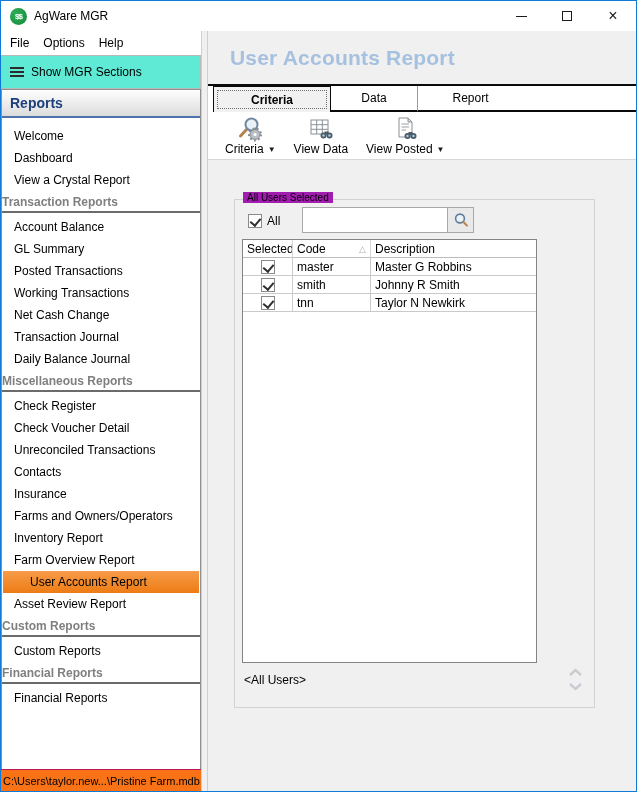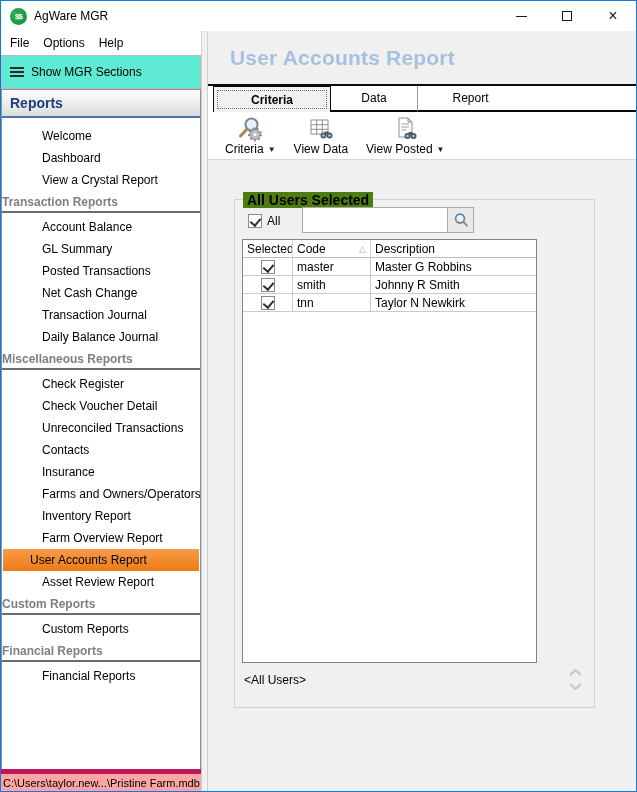--- a/index.html
+++ b/index.html
@@ -29,24 +29,24 @@
   .menu-item { padding:4px 7px; cursor:default; }
 
   
   .toggle-btn { height:34px; flex:0 0 34px; background:#5eead4; border:1px solid #b9b9b9; display:flex; align-items:center; gap:7px; padding-left:8px; font-size:12px; }
   .hamburger { display:flex; flex-direction:column; gap:2px; }
   .hamburger i { display:block; width:14px; height:2px; background:#2b2b2b; }
   .nav { flex:1; min-height:0; border:1px solid #8f8f8f; border-bottom:none; display:flex; flex-direction:column; background:#fff; }
   .nav-header { height:28px; flex:0 0 28px; background:linear-gradient(#fefefe,#dcdcdc); border-bottom:2px solid #4f74ab; display:flex; align-items:center; padding-left:8px; font-size:14px; font-weight:bold; color:#1d3f7b; }
   .nav-list { flex:1; overflow:hidden; padding-top:7px; background:#fff; }
   .section-title { color:#7f7f7f; font-weight:bold; font-size:12px; height:20px; line-height:18px; border-bottom:2px solid #6b6b6b; margin-top:2px; margin-bottom:3px; }
-  .nav-item { height:22px; line-height:22px; padding-left:40px; font-size:12px; white-space:nowrap; cursor:default; }
+  .nav-item { height:22px; line-height:22px; padding-left:12px; font-size:12px; white-space:nowrap; cursor:default; }
   .nav-item.selected { background:linear-gradient(#f8a155,#ee7d15); border-top:1px solid #e Speed;}
   .nav-item.selected { background:linear-gradient(#f79b4a,#ed7c14); margin:0 1px; padding-left:27px; }
-  .status-bar { height:22px; flex:0 0 22px; border-top:5px solid #be185d; background:#fca5a5; display:flex; align-items:center; padding-left:2px; font-size:11px; white-space:nowrap; overflow:hidden; }
+  .status-bar { height:22px; flex:0 0 22px; border-top:1px solid #be185d; background:#f97316; display:flex; align-items:center; padding-left:2px; font-size:11px; white-space:nowrap; overflow:hidden; }
 
   
   .main-header { height:55px; flex:0 0 55px; background:#f0f0f0; border-bottom:2px solid #0a0a0a; display:flex; align-items:center; padding-left:22px; }
   .main-title { font-size:21px; font-weight:bold; color:#a6c1e0; letter-spacing:0.2px; }
 
   .tabstrip { height:26px; flex:0 0 26px; background:#fff; display:flex; align-items:stretch; }
   .tab { display:flex; align-items:center; justify-content:center; font-size:12px; cursor:default; }
   .tab.active { width:118px; margin-left:5px; background:#f1f1f1; border:1px solid #0a0a0a; border-bottom:none; font-weight:bold; position:relative; }
   .tab.active::before { content:""; position:absolute; inset:3px; border:1px dotted #6e6e6e; }
   .tab.plain { border-bottom:2px solid #0a0a0a; }
@@ -56,21 +56,21 @@
 
   .toolbar { height:48px; flex:0 0 48px; background:#fff; border-bottom:1px solid #d8d8d8; display:flex; align-items:flex-start; padding:2px 0 0 8px; }
   .tool-btn { display:flex; flex-direction:column; align-items:center; padding:1px 9px; font-size:12px; cursor:default; }
   .tool-btn .t-icon { height:27px; display:flex; align-items:center; justify-content:center; }
   .tool-label { display:flex; align-items:center; gap:4px; white-space:nowrap; }
   .dd-arrow { font-size:8px; color:#1a1a1a; }
 
   .content { flex:1; position:relative; background:#f0f0f0; min-height:0; }
 
   .groupbox { position:absolute; left:26px; top:39px; width:361px; height:509px; border:1px solid #d2d2d2; background:#f0f0f0; }
-  .groupbox-label { position:absolute; top:-8px; left:8px; padding:0 4px; background:#4d7c0f; font-size:14px; font-weight:bold; }
+  .groupbox-label { position:absolute; top:-8px; left:8px; padding:0 4px; background:#a21caf; font-size:10px; font-weight:normal; }
 
   .all-row { position:absolute; left:13px; top:14px; display:flex; align-items:center; gap:5px; font-size:12px; }
   .checkbox { width:14px; height:14px; border:1px solid #8a8a8a; background:#fff; position:relative; display:inline-block; flex:0 0 14px; }
   .checkbox.checked::after { content:""; position:absolute; left:3px; top:1px; width:5px; height:8px; border:solid #2f2f2f; border-width:0 2px 2px 0; transform:rotate(40deg); }
 
   .search-field { position:absolute; left:67px; top:7px; width:172px; height:26px; border:1px solid #a8a8a8; background:#fff; display:flex; }
   .search-input { flex:1; border:none; outline:none; font-size:12px; padding:0 4px; background:#fff; min-width:0; }
   .search-btn { width:26px; flex:0 0 26px; background:#e9e9e9; border-left:1px solid #a8a8a8; display:flex; align-items:center; justify-content:center; }
 
   .grid { position:absolute; left:7px; top:39px; width:295px; height:424px; background:#fff; border:1px solid #848484; overflow:hidden; }
@@ -125,20 +125,21 @@
       <div class="nav">
         <div class="nav-header">Reports</div>
         <div class="nav-list">
             <div class="nav-item">Welcome</div>
             <div class="nav-item">Dashboard</div>
             <div class="nav-item">View a Crystal Report</div>
             <div class="section-title">Transaction Reports</div>
             <div class="nav-item">Account Balance</div>
             <div class="nav-item">GL Summary</div>
             <div class="nav-item">Posted Transactions</div>
+            <div class="nav-item">Working Transactions</div>
             <div class="nav-item">Net Cash Change</div>
             <div class="nav-item">Transaction Journal</div>
             <div class="nav-item">Daily Balance Journal</div>
             <div class="section-title">Miscellaneous Reports</div>
             <div class="nav-item">Check Register</div>
             <div class="nav-item">Check Voucher Detail</div>
             <div class="nav-item">Unreconciled Transactions</div>
             <div class="nav-item">Contacts</div>
             <div class="nav-item">Insurance</div>
             <div class="nav-item">Farms and Owners/Operators</div>

